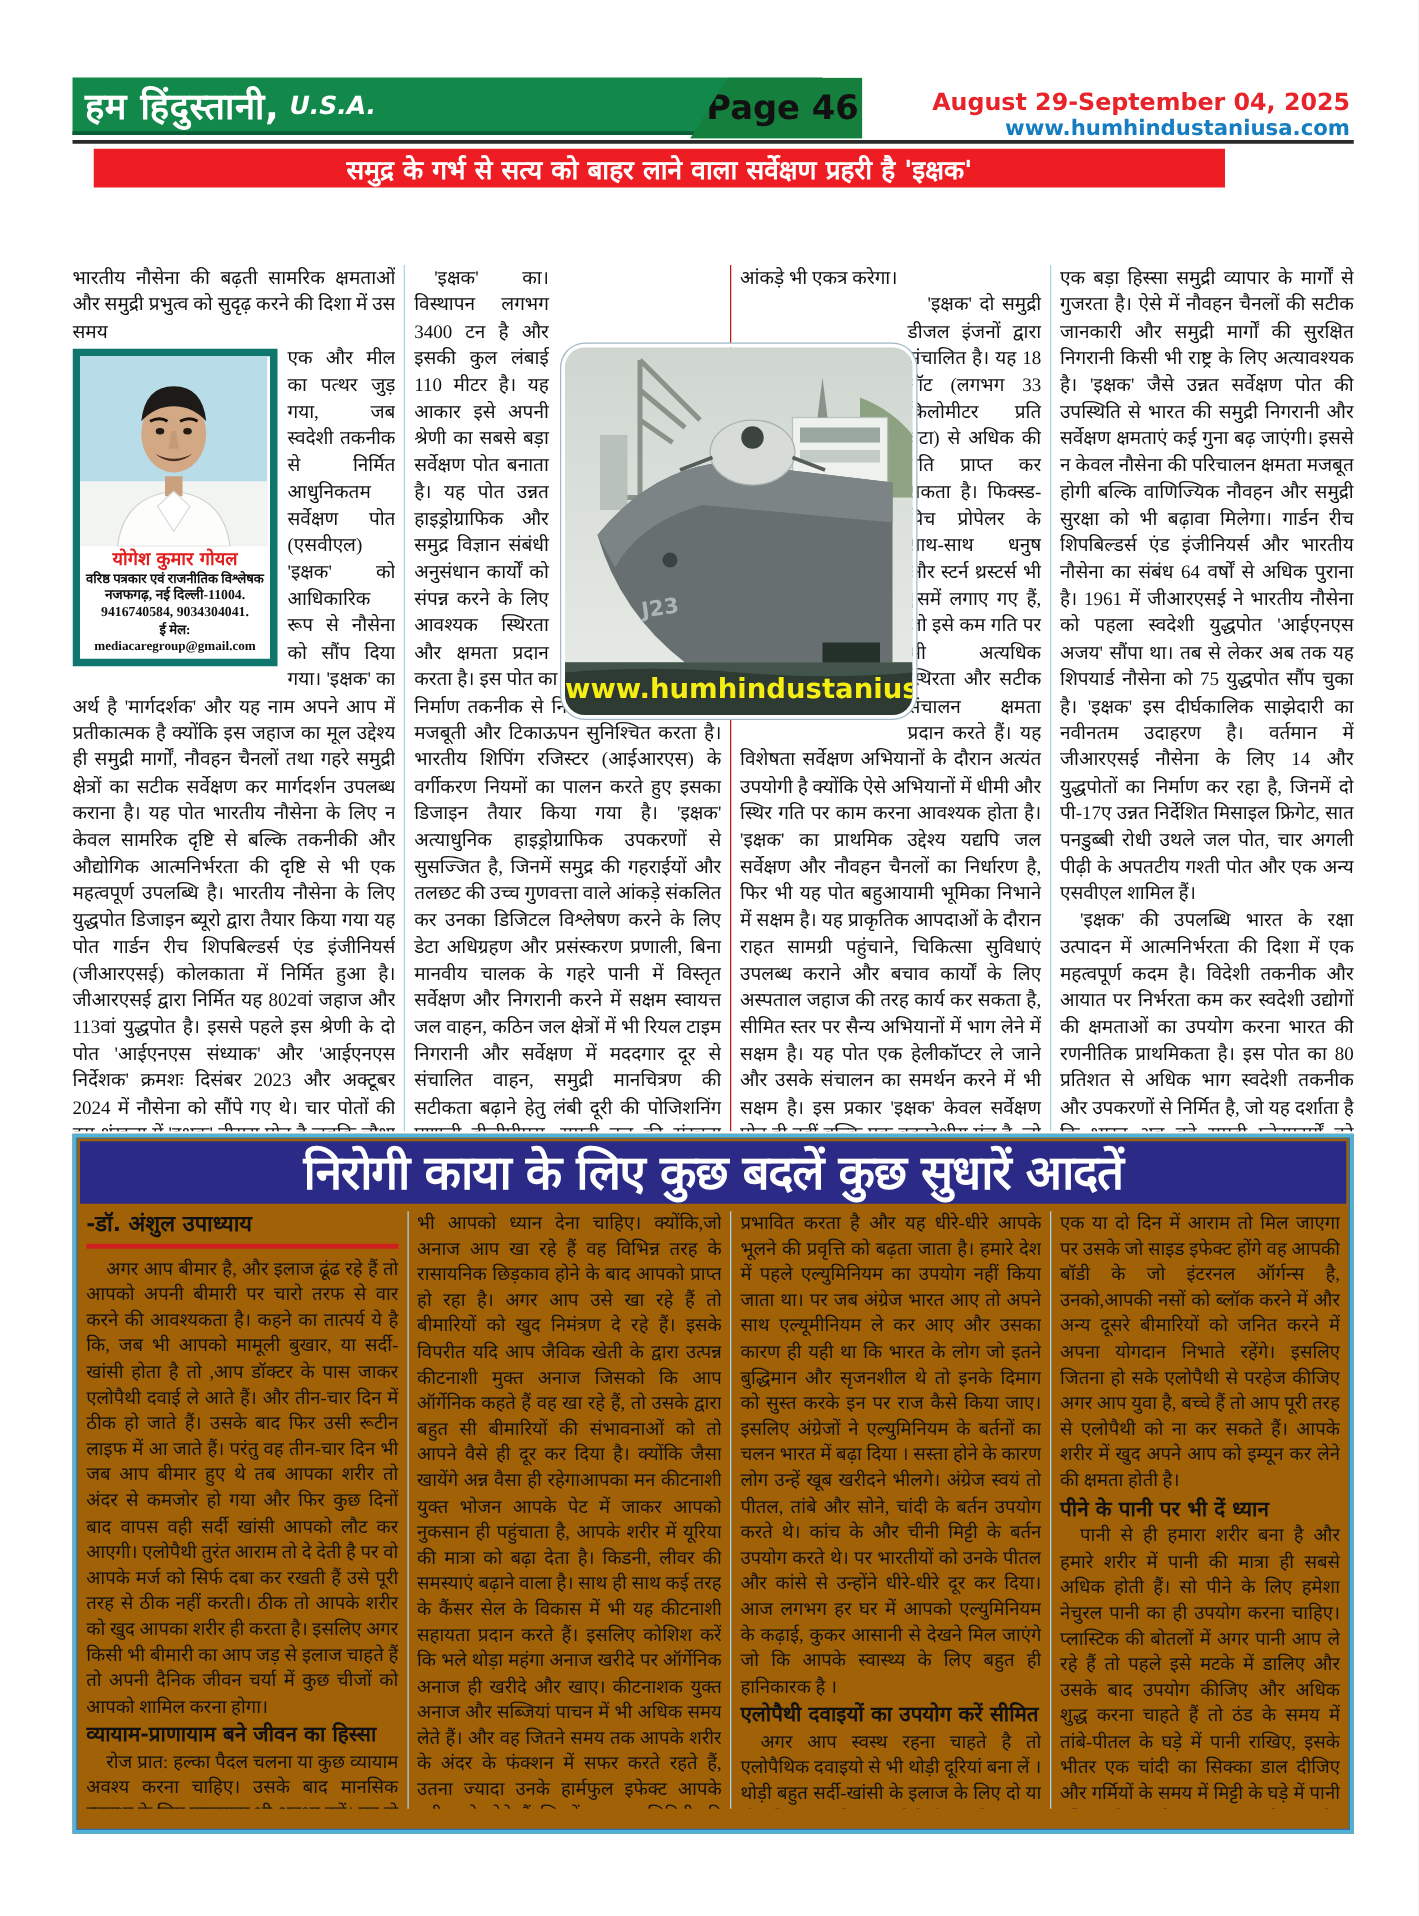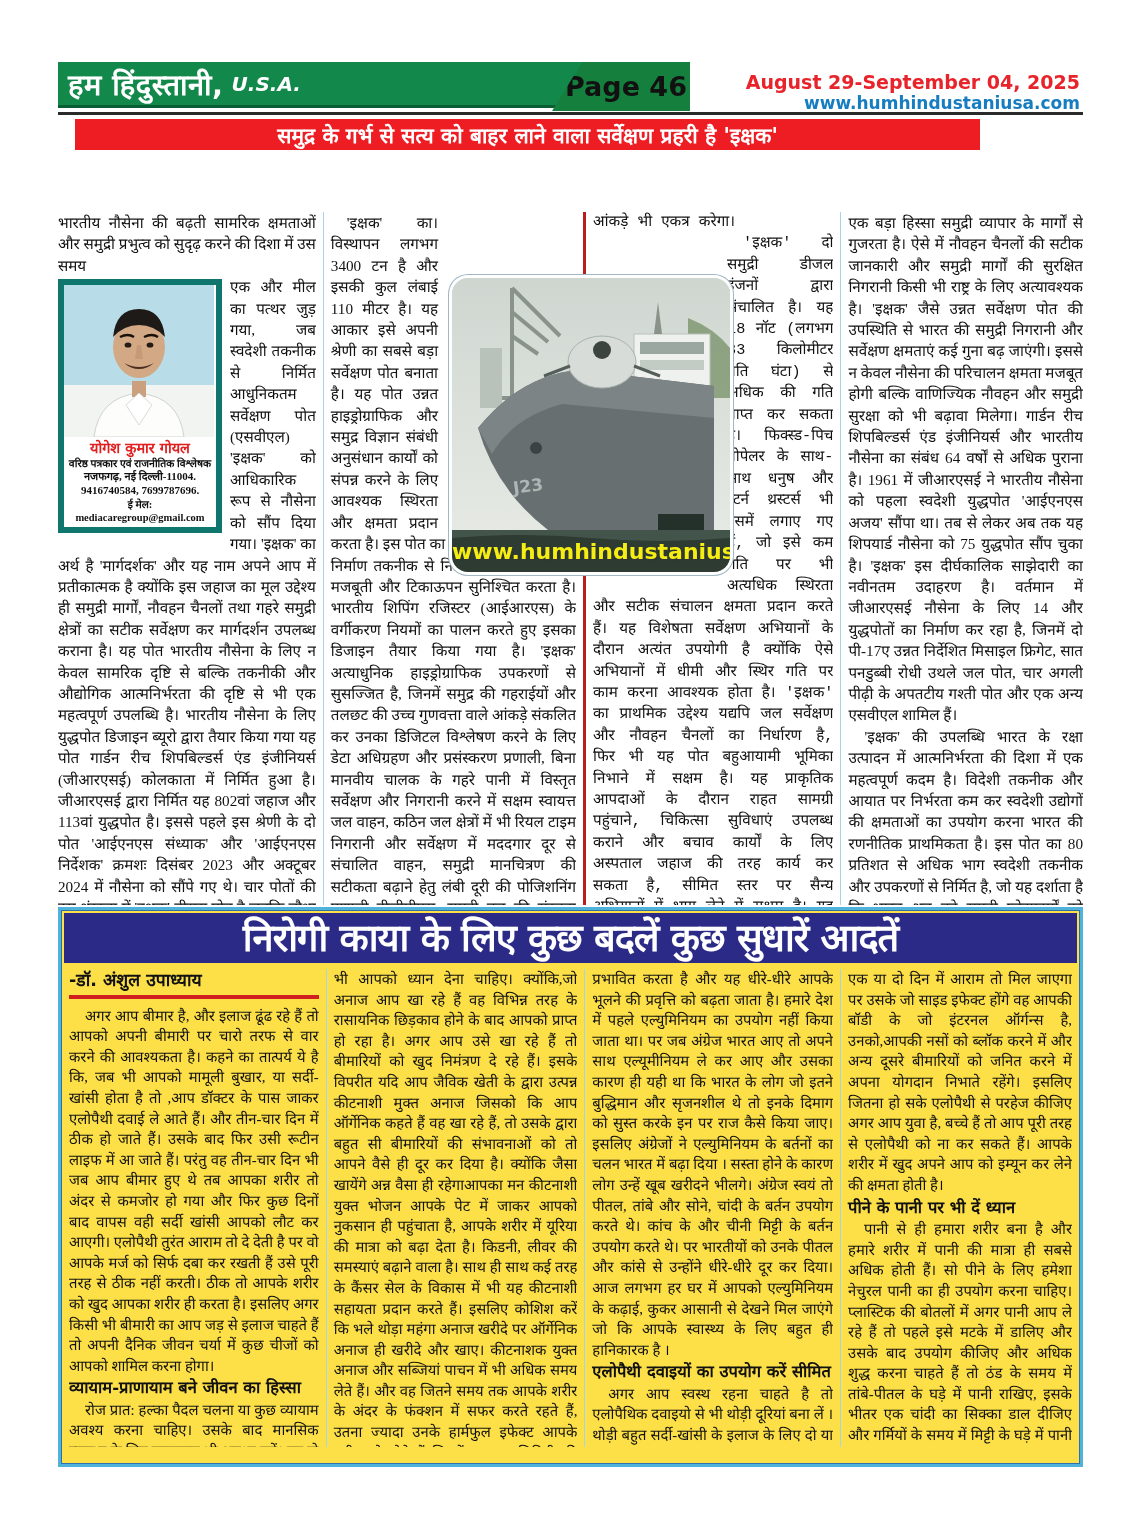--- a/index.html
+++ b/index.html
@@ -20,21 +20,21 @@
   
   .strap{position:absolute;left:75px;top:119px;width:905px;height:31px;background:#ee1c23;color:#fff;
          font-family:"DejaVu Sans",sans-serif;font-weight:bold;font-size:21px;display:flex;align-items:center;justify-content:center;}
   .h1{position:absolute;left:40px;top:150px;width:1060px;height:60px;color:#28288c;text-align:center;
       font-family:"DejaVu Sans",sans-serif;font-weight:800;font-size:50px;line-height:60px;overflow:hidden;letter-spacing:-1px;}
   
   .a1{position:absolute;left:58px;top:212px;width:1025px;height:693px;display:flex;}
   .a1 .col{height:693px;overflow:hidden;text-align:justify;font-size:15.2px;line-height:21.4px;}
   .a1 .c1{width:266px;}
   .a1 .c2{width:253px;border-left:1px solid #a8d4ea;padding-left:7px;margin-left:7px;}
-  .a1 .c3{width:248px;border-left:3px solid #b91c1c;padding-left:7px;margin-left:7px;font-family:Liberation Mono, monospace;}
+  .a1 .c3{width:248px;border-left:1px solid #b91c1c;padding-left:7px;margin-left:7px;}
   .a1 .c4{width:242px;border-left:1px solid #a8d4ea;padding-left:7px;margin-left:7px;}
   p.j{margin:0;text-align:justify;}
   p.ind{text-indent:16px;}
   b.lede{font-weight:normal;margin-top:37px;}
   
   .authorbox{float:left;width:152px;margin:3px 8px 4px 0;border:6px solid #0f766e;background:#fff;}
   .authorphoto{display:block;width:150px;height:152px;}
   .authorcap{padding:2px 2px 3px 2px;text-align:center;line-height:1.25;}
   .cap-name{color:#e01f1f;font-weight:bold;font-size:14.5px;font-family:"DejaVu Sans",sans-serif;}
   .cap-sm{font-size:10.5px;font-weight:bold;}
@@ -42,21 +42,21 @@
   
   .shipwrap{position:absolute;left:394px;top:66px;width:278px;height:294px;border-radius:16px;overflow:hidden;
             box-shadow:0 0 0 3px #ffffff,0 0 0 4px #9fb8c4;}
   .shipwrap svg{display:block;}
   .watermark{position:absolute;left:0;right:0;bottom:8px;text-align:center;color:#f5ee12;
              font-family:"DejaVu Sans",sans-serif;font-weight:800;font-size:22px;text-shadow:1px 1px 1px #333;}
   .shim-r{float:right;width:138px;height:300px;}
   .shim-l{float:left;width:134px;height:312px;margin-top:44px;}
   
   .a2box{position:absolute;left:58px;top:907px;width:1025px;height:560px;border:3px solid #4fb2da;
-         box-shadow:inset 0 0 0 1px #2e6fae;background:#fde047;box-sizing:border-box;}
+         box-shadow:inset 0 0 0 1px #2e6fae;background:#a16207;box-sizing:border-box;}
   .a2head{margin:3px 3px 6px 3px;height:50px;background:#2b2b87;color:#fff;text-align:center;
           font-family:"DejaVu Sans",sans-serif;font-weight:800;font-size:38px;line-height:50px;overflow:hidden;letter-spacing:-1px;}
   .a2cols{display:flex;padding:0 8px;height:478px;}
   .a2cols .col{height:478px;overflow:hidden;text-align:justify;font-size:14.8px;line-height:20.6px;}
   .a2cols .c1{width:252px;}
   .a2cols .c2,.a2cols .c3,.a2cols .c4{border-left:1px solid #a8d4ea;padding-left:7px;margin-left:7px;}
   .a2cols .c2{width:246px;}
   .a2cols .c3{width:243px;}
   .a2cols .c4{width:226px;}
   .byline{font-family:"DejaVu Sans",sans-serif;font-weight:bold;font-size:17.5px;padding:1px 0 2px 0;}
@@ -98,21 +98,21 @@
           <ellipse cx="64" cy="60" rx="3.4" ry="2.6" fill="#241b14"></ellipse>
           <ellipse cx="86" cy="60" rx="3.4" ry="2.6" fill="#241b14"></ellipse>
           <path d="M56 52 q8 -4 14 0 M80 52 q8 -4 14 0" stroke="#17110c" stroke-width="2.4" fill="none"></path>
           <path d="M73 60 l-2 14 h8 l-2 -14 Z" fill="#c79a77"></path>
           <path d="M62 120 l13 -12 l13 12 l-13 20 Z" fill="#ffffff" stroke="#d8dcd8"></path>
         </svg>
         <div class="authorcap">
           <div class="cap-name">योगेश कुमार गोयल</div>
           <div class="cap-sm">वरिष्ठ पत्रकार एवं राजनीतिक विश्लेषक</div>
           <div class="cap-sm2">नजफगढ़, नई दिल्ली-11004.</div>
-          <div class="cap-sm2">9416740584, 7699787696.</div>
+          <div class="cap-sm2">9416740584, 9034304041.</div>
           <div class="cap-sm">ई मेल: mediacaregroup@gmail.com</div>
         </div>
       </div>
       <p class="j">एक और मील का पत्थर जुड़ गया, जब स्वदेशी तकनीक से निर्मित आधुनिकतम सर्वेक्षण पोत (एसवीएल) 'इक्षक' को आधिकारिक रूप से नौसेना को सौंप दिया गया। 'इक्षक' का अर्थ है 'मार्गदर्शक' और यह नाम अपने आप में प्रतीकात्मक है क्योंकि इस जहाज का मूल उद्देश्य ही समुद्री मार्गों, नौवहन चैनलों तथा गहरे समुद्री क्षेत्रों का सटीक सर्वेक्षण कर मार्गदर्शन उपलब्ध कराना है। यह पोत भारतीय नौसेना के लिए न केवल सामरिक दृष्टि से बल्कि तकनीकी और औद्योगिक आत्मनिर्भरता की दृष्टि से भी एक महत्वपूर्ण उपलब्धि है। भारतीय नौसेना के लिए युद्धपोत डिजाइन ब्यूरो द्वारा तैयार किया गया यह पोत गार्डन रीच शिपबिल्डर्स एंड इंजीनियर्स (जीआरएसई) कोलकाता में निर्मित हुआ है। जीआरएसई द्वारा निर्मित यह 802वां जहाज और 113वां युद्धपोत है। इससे पहले इस श्रेणी के दो पोत 'आईएनएस संध्याक' और 'आईएनएस निर्देशक' क्रमशः दिसंबर 2023 और अक्टूबर 2024 में नौसेना को सौंपे गए थे। चार पोतों की इस श्रृंखला में 'इक्षक' तीसरा पोत है जबकि चौथा पोत अगले वर्ष तक नौसेना में सम्मिलित होने की संभावना है।</p>
 
     </div>
 
     <div class="col c2">
       <p class="j ind"><span class="shim-r"></span><span>'इक्षक' का। विस्थापन लगभग 3400 टन है और इसकी कुल लंबाई 110 मीटर है। यह आकार इसे अपनी श्रेणी का सबसे बड़ा सर्वेक्षण पोत बनाता है। यह पोत उन्नत हाइड्रोग्राफिक और समुद्र विज्ञान संबंधी अनुसंधान कार्यों को संपन्न करने के लिए आवश्यक स्थिरता और क्षमता प्रदान करता है। इस पोत का ढांचा आधुनिक एकीकृत निर्माण तकनीक से निर्मित किया गया है, जो मजबूती और टिकाऊपन सुनिश्चित करता है। भारतीय शिपिंग रजिस्टर (आईआरएस) के वर्गीकरण नियमों का पालन करते हुए इसका डिजाइन तैयार किया गया है। 'इक्षक' अत्याधुनिक हाइड्रोग्राफिक उपकरणों से सुसज्जित है, जिनमें समुद्र की गहराईयों और तलछट की उच्च गुणवत्ता वाले आंकड़े संकलित कर उनका डिजिटल विश्लेषण करने के लिए डेटा अधिग्रहण और प्रसंस्करण प्रणाली, बिना मानवीय चालक के गहरे पानी में विस्तृत सर्वेक्षण और निगरानी करने में सक्षम स्वायत्त जल वाहन, कठिन जल क्षेत्रों में भी रियल टाइम निगरानी और सर्वेक्षण में मददगार दूर से संचालित वाहन, समुद्री मानचित्रण की सटीकता बढ़ाने हेतु लंबी दूरी की पोजिशनिंग प्रणाली डीजीपीएस, समुद्री तल की संरचना और अवरोधों का विस्तृत डिजिटल चित्र तैयार करने में सहायक डिजिटल साइड-स्कैन सोनार प्रमुख हैं। इन उपकरणों के माध्यम से 'इक्षक' बंदरगाहों, तटीय क्षेत्रों और गहरे समुद्री मार्गों का व्यापक सर्वेक्षण कर सकता है। यह नौवहन चैनलों और समुद्री मार्गों के निर्धारण में निर्णायक भूमिका निभाएगा। इसके अतिरिक्त यह जहाज रक्षा और नागरिक उद्देश्यों के लिए समुद्र विज्ञान संबंधी और भू-भौतिकीय</span></p>
     </div>

